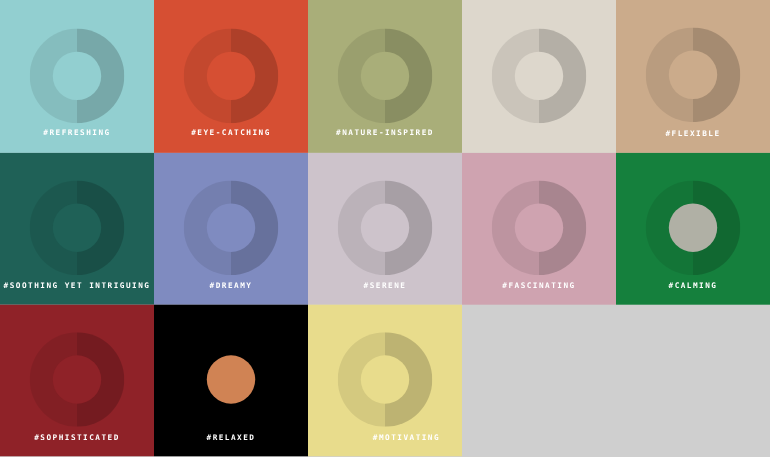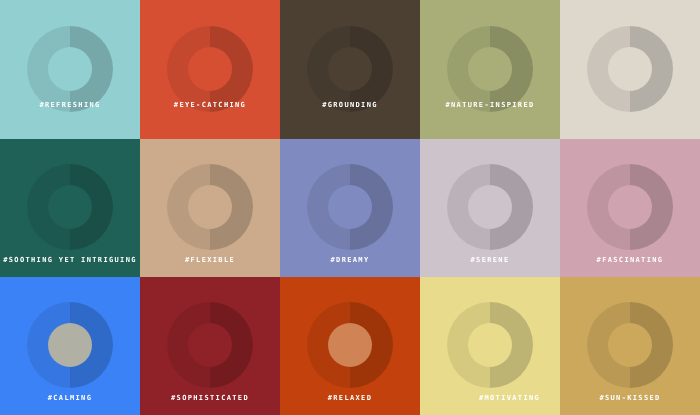--- a/index.html
+++ b/index.html
@@ -70,21 +70,21 @@
     margin:-22px 0 0 -22px;
     border-radius:50%;
     background:inherit;
   }
 
   
   .swatch-label {
     position:absolute;
     left:0;
     right:0;
-    bottom:29px;
+    bottom:13px;
     text-align:center;
     color:#ffffff;
     font-size:7px;
     font-weight:700;
     letter-spacing:1.35px;
     line-height:10px;
     white-space:nowrap;
     text-transform:uppercase;
   }
   .swatch.r2 .swatch-label, .swatch.r3 .swatch-label { bottom:12px; }
@@ -110,32 +110,20 @@
         <div class="ring-half left">
           <i></i>
         </div>
         <div class="ring-half right">
           <i></i>
         </div>
         <div class="ring-hole" style="background: rgb(214, 79, 51);"></div>
       </div>
       <div class="swatch-label" style="color: rgb(255, 255, 255);">#EYE-CATCHING</div>
     </div>
-    <div class="swatch r1" style="background: rgb(76, 64, 51);">
-      <div class="ring-wrap">
-        <div class="ring-half left">
-          <i></i>
-        </div>
-        <div class="ring-half right">
-          <i></i>
-        </div>
-        <div class="ring-hole" style="background: rgb(76, 64, 51);"></div>
-      </div>
-      <div class="swatch-label" style="color: rgb(255, 255, 255);">#GROUNDING</div>
-    </div>
     <div class="swatch r1" style="background: rgb(169, 174, 121);">
       <div class="ring-wrap">
         <div class="ring-half left">
           <i></i>
         </div>
         <div class="ring-half right">
           <i></i>
         </div>
         <div class="ring-hole" style="background: rgb(169, 174, 121);"></div>
       </div>
@@ -145,44 +133,44 @@
       <div class="ring-wrap">
         <div class="ring-half left">
           <i></i>
         </div>
         <div class="ring-half right">
           <i></i>
         </div>
         <div class="ring-hole" style="background: rgb(221, 215, 204);"></div>
       </div>
     </div>
+    <div class="swatch r2" style="background: rgb(203, 171, 139);">
+      <div class="ring-wrap">
+        <div class="ring-half left">
+          <i></i>
+        </div>
+        <div class="ring-half right">
+          <i></i>
+        </div>
+        <div class="ring-hole" style="background: rgb(203, 171, 139);"></div>
+      </div>
+      <div class="swatch-label" style="color: rgb(255, 255, 255);">#FLEXIBLE</div>
+    </div>
     <div class="swatch r2" style="background: rgb(31, 97, 87);">
       <div class="ring-wrap">
         <div class="ring-half left">
           <i></i>
         </div>
         <div class="ring-half right">
           <i></i>
         </div>
         <div class="ring-hole" style="background: rgb(31, 97, 87);"></div>
       </div>
       <div class="swatch-label" style="color: rgb(255, 255, 255);">#SOOTHING YET INTRIGUING</div>
     </div>
-    <div class="swatch r2" style="background: rgb(203, 171, 139);">
-      <div class="ring-wrap">
-        <div class="ring-half left">
-          <i></i>
-        </div>
-        <div class="ring-half right">
-          <i></i>
-        </div>
-        <div class="ring-hole" style="background: rgb(203, 171, 139);"></div>
-      </div>
-      <div class="swatch-label" style="color: rgb(255, 255, 255);">#FLEXIBLE</div>
-    </div>
     <div class="swatch r2" style="background: rgb(127, 139, 192);">
       <div class="ring-wrap">
         <div class="ring-half left">
           <i></i>
         </div>
         <div class="ring-half right">
           <i></i>
         </div>
         <div class="ring-hole" style="background: rgb(127, 139, 192);"></div>
       </div>
@@ -205,21 +193,21 @@
         <div class="ring-half left">
           <i></i>
         </div>
         <div class="ring-half right">
           <i></i>
         </div>
         <div class="ring-hole" style="background: rgb(207, 163, 176);"></div>
       </div>
       <div class="swatch-label" style="color: rgb(255, 255, 255);">#FASCINATING</div>
     </div>
-    <div class="swatch r3" style="background: #3b82f6; padding-left: 26px;">
+    <div class="swatch r3" style="background: #15803d; padding-left: 26px;">
       <div class="ring-wrap">
         <div class="ring-half left">
           <i></i>
         </div>
         <div class="ring-half right">
           <i></i>
         </div>
         <div class="ring-hole" style="background: rgb(176, 176, 165);"></div>
       </div>
       <div class="swatch-label" style="color: rgb(255, 255, 255);">#CALMING</div>
@@ -229,21 +217,21 @@
         <div class="ring-half left">
           <i></i>
         </div>
         <div class="ring-half right">
           <i></i>
         </div>
         <div class="ring-hole" style="background: rgb(143, 34, 40);"></div>
       </div>
       <div class="swatch-label" style="color: rgb(255, 255, 255);">#SOPHISTICATED</div>
     </div>
-    <div class="swatch r3" style="background: #c2410c;">
+    <div class="swatch r3" style="background: #000000;">
       <div class="ring-wrap">
         <div class="ring-half left">
           <i></i>
         </div>
         <div class="ring-half right">
           <i></i>
         </div>
         <div class="ring-hole" style="background: rgb(208, 131, 84);"></div>
       </div>
       <div class="swatch-label" style="color: rgb(255, 255, 255);">#RELAXED</div>
@@ -253,25 +241,13 @@
         <div class="ring-half left">
           <i></i>
         </div>
         <div class="ring-half right">
           <i></i>
         </div>
         <div class="ring-hole" style="background: rgb(232, 220, 140);"></div>
       </div>
       <div class="swatch-label" style="color: rgb(255, 255, 255); margin-left: 39px;">#MOTIVATING</div>
     </div>
-    <div class="swatch r3" style="background: rgb(204, 168, 92);">
-      <div class="ring-wrap">
-        <div class="ring-half left">
-          <i></i>
-        </div>
-        <div class="ring-half right">
-          <i></i>
-        </div>
-        <div class="ring-hole" style="background: rgb(204, 168, 92);"></div>
-      </div>
-      <div class="swatch-label" style="color: rgb(255, 255, 255);">#SUN-KISSED</div>
-    </div>
   </div>
 
 </body></html>

